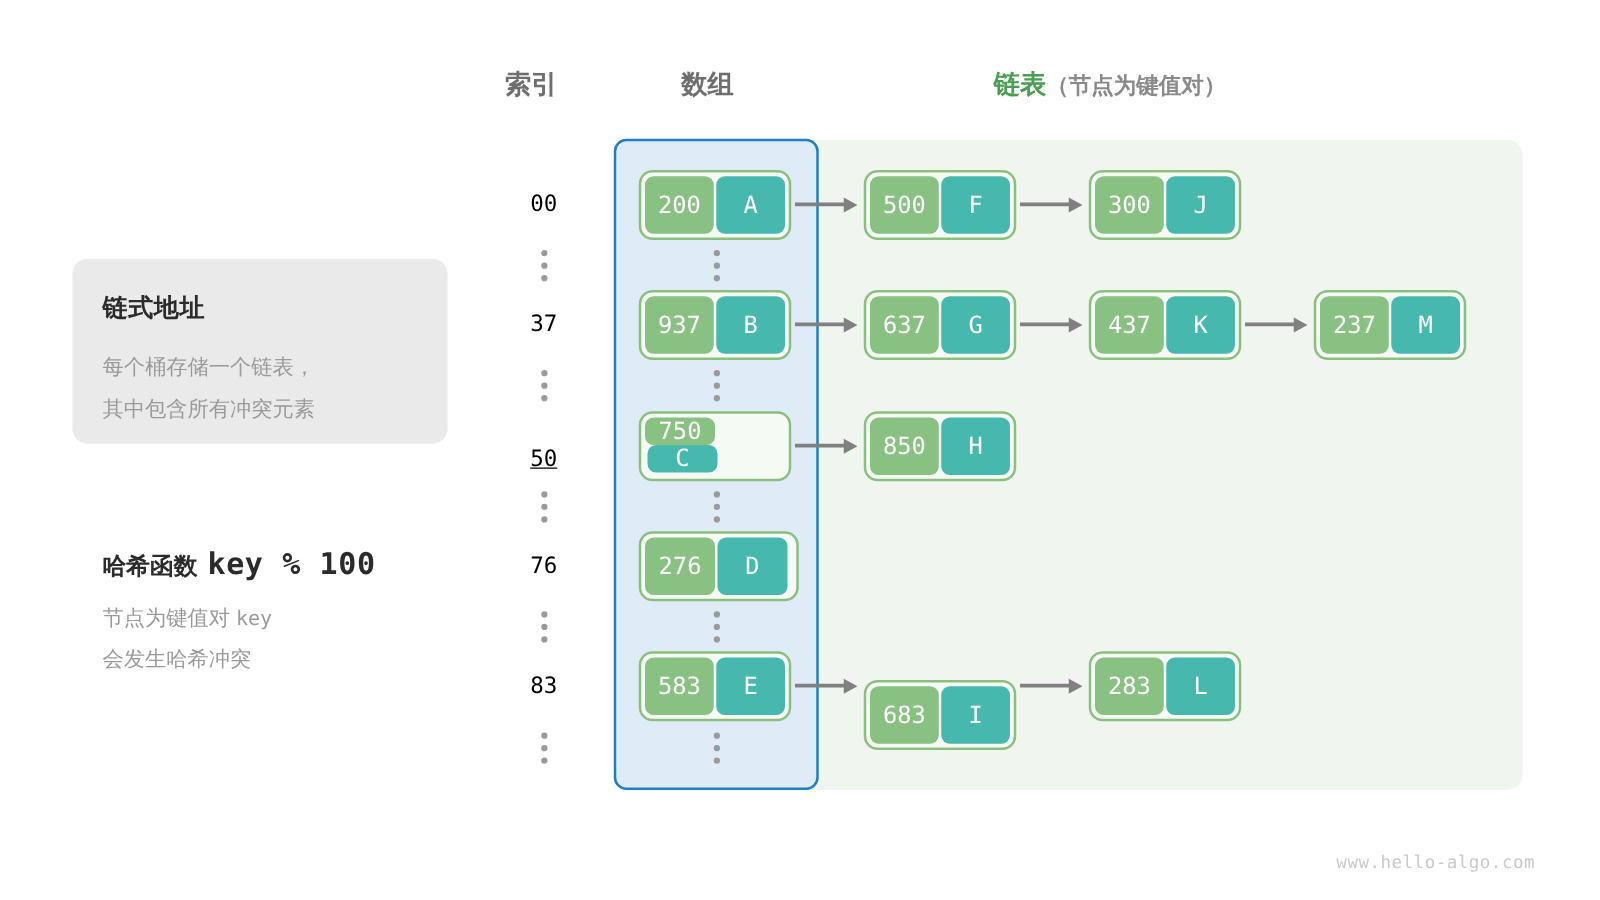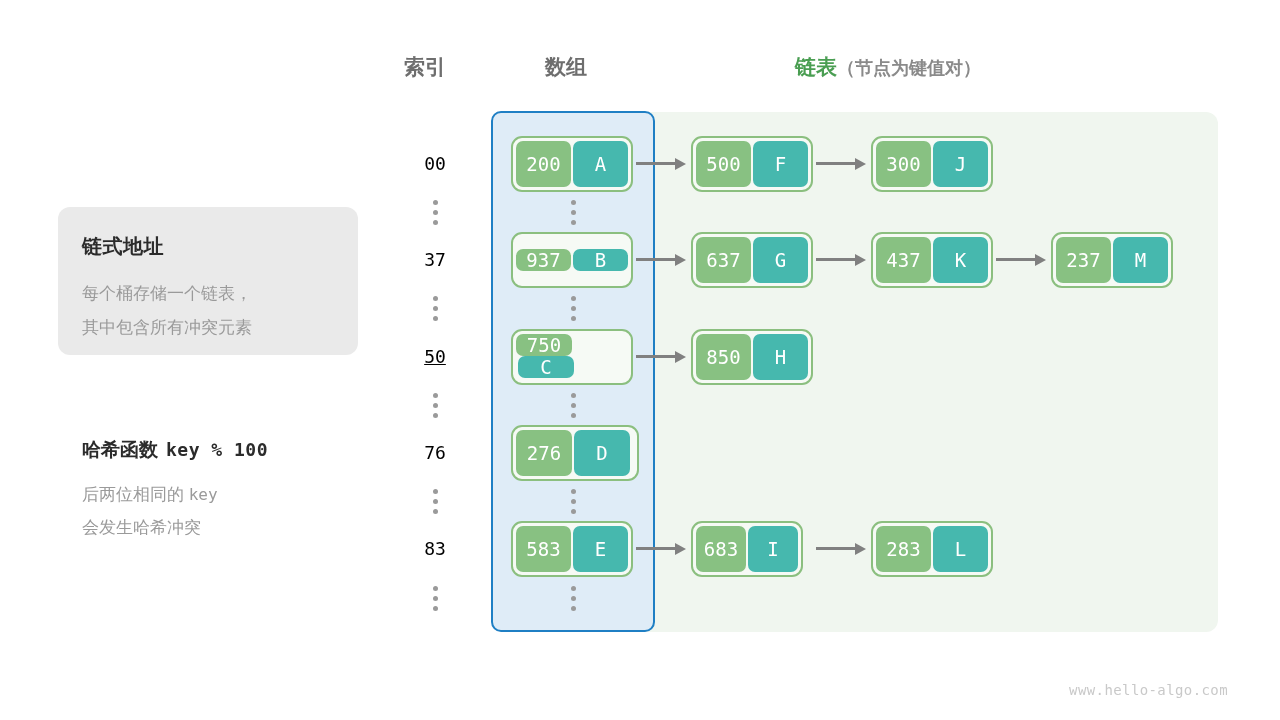--- a/index.html
+++ b/index.html
@@ -85,21 +85,21 @@
     position: absolute;
     left: 82px; top: 437px;
     font-size: 19px;
     font-weight: bold;
     color: #2b2b2b;
     white-space: nowrap;
   }
   .hash-title .mono {
     font-family: "DejaVu Sans Mono", monospace;
     font-weight: bold;
-    font-size: 18px;
+    font-size: 24px;
     margin-left: 8px;
     letter-spacing: 0.5px;
   }
   .hash-body {
     position: absolute;
     left: 82px; top: 478px;
     width: 280px;
     font-size: 17px;
     line-height: 33px;
     color: #9a9a9a;
@@ -215,21 +215,21 @@
   <div class="info-title">链式地址</div>
   <div class="info-body">
     <div>每个桶存储一个链表，</div>
     <div>其中包含所有冲突元素</div>
   </div>
 
   <div class="hash-title">
     <span>哈希函数</span><span class="mono">key % 100</span>
   </div>
   <div class="hash-body">
-    <div><span>后两位相同的 </span><span class="mono">key</span></div>
+    <div><span>节点为键值对 </span><span class="mono">key</span></div>
     <div>会发生哈希冲突</div>
   </div>
 
   <div id="rows">
       <div class="idx" style="top: 153px;">00</div>
       <div class="node" style="left: 511px; top: 136px; width: 122px;">
         <div class="key">200</div>
         <div class="val">A</div>
       </div>
       <div class="arrow" style="left: 636px; top: 158px; width: 50px;">
@@ -242,21 +242,21 @@
       </div>
       <div class="arrow" style="left: 816px; top: 158px; width: 50px;">
         <div class="shaft" style="width: 40px;"></div>
         <div class="head" style="left: 39px;"></div>
       </div>
       <div class="node" style="left: 871px; top: 136px; width: 122px;">
         <div class="key">300</div>
         <div class="val">J</div>
       </div>
       <div class="idx" style="top: 249px;">37</div>
-      <div class="node" style="left: 511px; top: 232px; width: 122px; align-items: center;">
+      <div class="node" style="left: 511px; top: 232px; width: 122px;">
         <div class="key">937</div>
         <div class="val">B</div>
       </div>
       <div class="arrow" style="left: 636px; top: 254px; width: 50px;">
         <div class="shaft" style="width: 40px;"></div>
         <div class="head" style="left: 39px;"></div>
       </div>
       <div class="node" style="left: 691px; top: 232px; width: 122px;">
         <div class="key">637</div>
         <div class="val">G</div>
@@ -270,21 +270,21 @@
         <div class="val">K</div>
       </div>
       <div class="arrow" style="left: 996px; top: 254px; width: 50px;">
         <div class="shaft" style="width: 40px;"></div>
         <div class="head" style="left: 39px;"></div>
       </div>
       <div class="node" style="left: 1051px; top: 232px; width: 122px;">
         <div class="key">237</div>
         <div class="val">M</div>
       </div>
-      <div class="idx" style="top: 346px; text-decoration: underline;">50</div>
+      <div class="idx" style="top: 357px; text-decoration: underline;">50</div>
       <div class="node" style="left: 511px; top: 329px; width: 122px; flex-direction: column;">
         <div class="key">750</div>
         <div class="val">C</div>
       </div>
       <div class="arrow" style="left: 636px; top: 351px; width: 50px;">
         <div class="shaft" style="width: 40px;"></div>
         <div class="head" style="left: 39px;"></div>
       </div>
       <div class="node" style="left: 691px; top: 329px; width: 122px;">
         <div class="key">850</div>
@@ -297,21 +297,21 @@
       </div>
       <div class="idx" style="top: 538px;">83</div>
       <div class="node" style="left: 511px; top: 521px; width: 122px;">
         <div class="key">583</div>
         <div class="val">E</div>
       </div>
       <div class="arrow" style="left: 636px; top: 543px; width: 50px;">
         <div class="shaft" style="width: 40px;"></div>
         <div class="head" style="left: 39px;"></div>
       </div>
-      <div class="node" style="left: 691px; top: 521px; width: 112px;">
+      <div class="node" style="left: 691px; top: 544px; width: 122px;">
         <div class="key">683</div>
         <div class="val">I</div>
       </div>
       <div class="arrow" style="left: 816px; top: 543px; width: 50px;">
         <div class="shaft" style="width: 40px;"></div>
         <div class="head" style="left: 39px;"></div>
       </div>
       <div class="node" style="left: 871px; top: 521px; width: 122px;">
         <div class="key">283</div>
         <div class="val">L</div>

